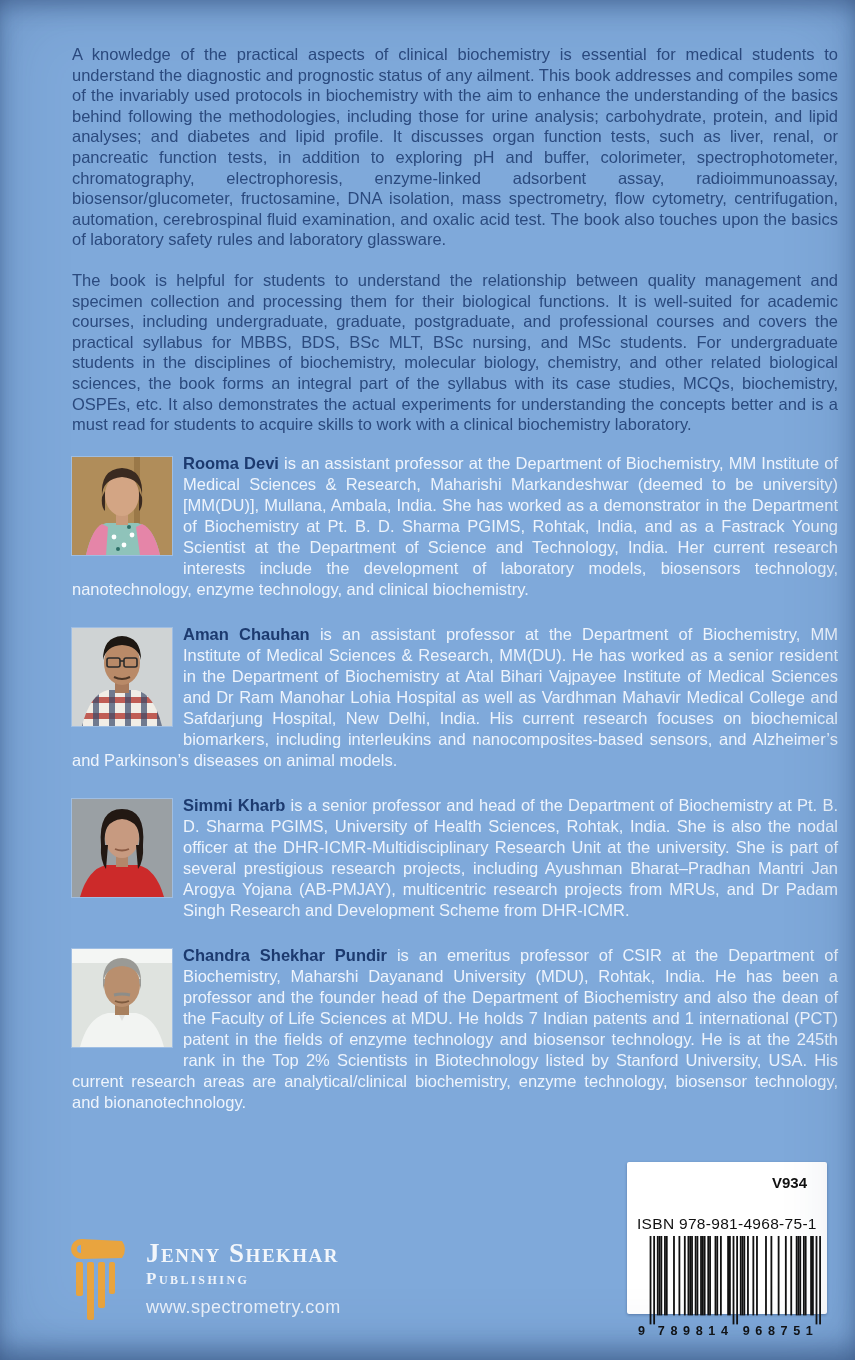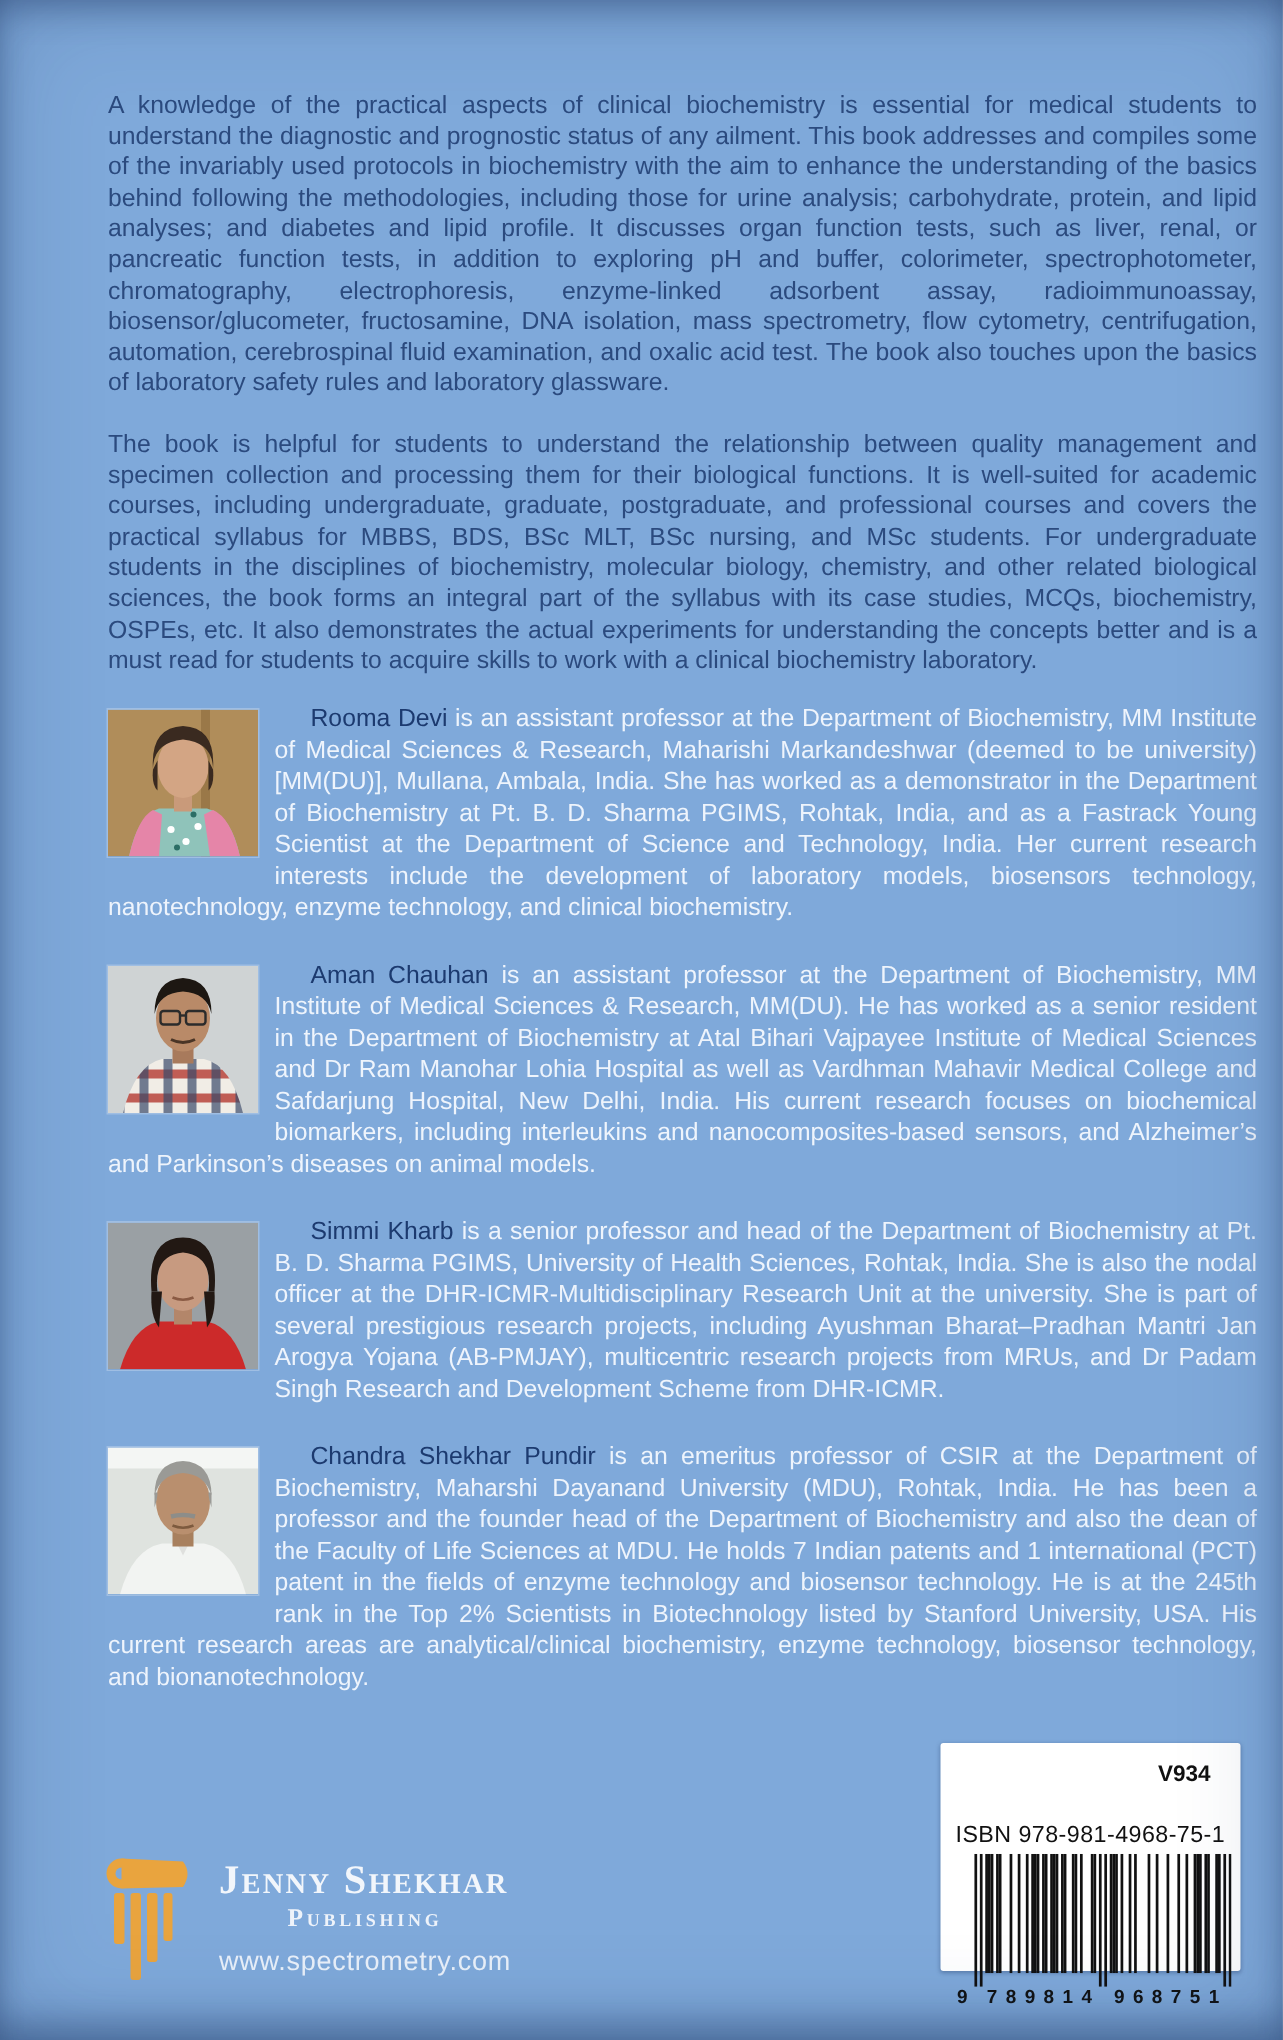--- a/index.html
+++ b/index.html
@@ -2,38 +2,38 @@
 <html style="--bg: #7fa9da; --text_dark: #2b4a7e; --text_light: #eef4fc; --name_color: #1c3a6f; --orange: #e9a43e; --barcode_bg: #ffffff; --barcode_ink: #111111;"><head>
 <meta charset="utf-8">
 <style>
   html,body{margin:0;padding:0;}
   body{width:855px;height:1360px;overflow:hidden;font-family:"Liberation Sans",sans-serif;}
   .cover{position:relative;width:855px;height:1360px;background:var(--bg,#7fa9da);}
   .cover::before{content:'';position:absolute;inset:0;pointer-events:none;z-index:5;
     box-shadow:inset 0 14px 22px -8px rgba(30,55,100,.45),
                inset 0 -18px 26px -8px rgba(30,55,100,.5),
                inset 0 0 70px rgba(35,62,110,.22);}
-  .content{position:absolute;left:72px;top:60px;width:766px;}
+  .content{position:absolute;left:72px;top:44px;width:766px;}
   p{margin:0;}
   .syn{color:var(--text_dark,#2b4a7e);font-size:16.5px;line-height:20.6px;text-align:justify;margin-bottom:20px;}
   .syn:last-of-type{margin-bottom:0;}
   .bios{margin-top:18px;}
   .bio{margin-bottom:24px;}
   .photo{float:left;clear:left;width:100px;height:98px;margin:4px 11px 7px 0;overflow:hidden;box-shadow:0 0 0 1px rgba(255,255,255,.25);}
   .photo svg{display:block;width:100%;height:100%;}
   .bio-text{color:var(--text_light,#eef4fc);font-size:16.5px;line-height:21px;text-align:justify;}
-  .author-name{color:var(--name_color,#1c3a6f);font-weight:normal;margin-left:24px;}
+  .author-name{color:var(--name_color,#1c3a6f);font-weight:bold;}
   
   .logo{position:absolute;left:70px;top:1236px;display:flex;align-items:flex-start;z-index:2;}
   .logo-icon{width:60px;height:84px;margin-right:16px;}
   .logo-text{padding-top:4px;}
   .pub-name{font-family:"Liberation Serif",serif;font-variant:small-caps;font-weight:700;
     font-size:27px;line-height:27px;letter-spacing:1.5px;color:#f2f6fb;}
   .pub-sub{font-family:"Liberation Serif",serif;font-variant:small-caps;font-weight:700;
-    font-size:17px;line-height:19px;letter-spacing:2.5px;color:#eef3fa;margin-top:2px;text-align:center;}
+    font-size:17px;line-height:19px;letter-spacing:2.5px;color:#eef3fa;margin-top:2px;}
   .pub-web{font-size:18px;color:#e9f0f9;margin-top:9px;letter-spacing:.5px;}
   
   .barcode-box{position:absolute;left:627px;top:1162px;width:200px;height:152px;
     background:var(--barcode_bg,#fff);border-radius:2px;z-index:2;
     box-shadow:0 1px 3px rgba(20,40,80,.35);padding:10px;box-sizing:border-box;}
   .bc-code{font-size:15px;font-weight:bold;color:var(--barcode_ink,#111);text-align:right;padding:3px 10px 0 0;line-height:16px;}
   .bc-isbn{font-size:15.5px;font-weight:normal;color:var(--barcode_ink,#111);letter-spacing:.3px;line-height:17px;margin-top:24px;}
   .bc-svg{display:block;margin:2px auto 0 auto;width:184px;height:105px;}
 </style>
 </head>

